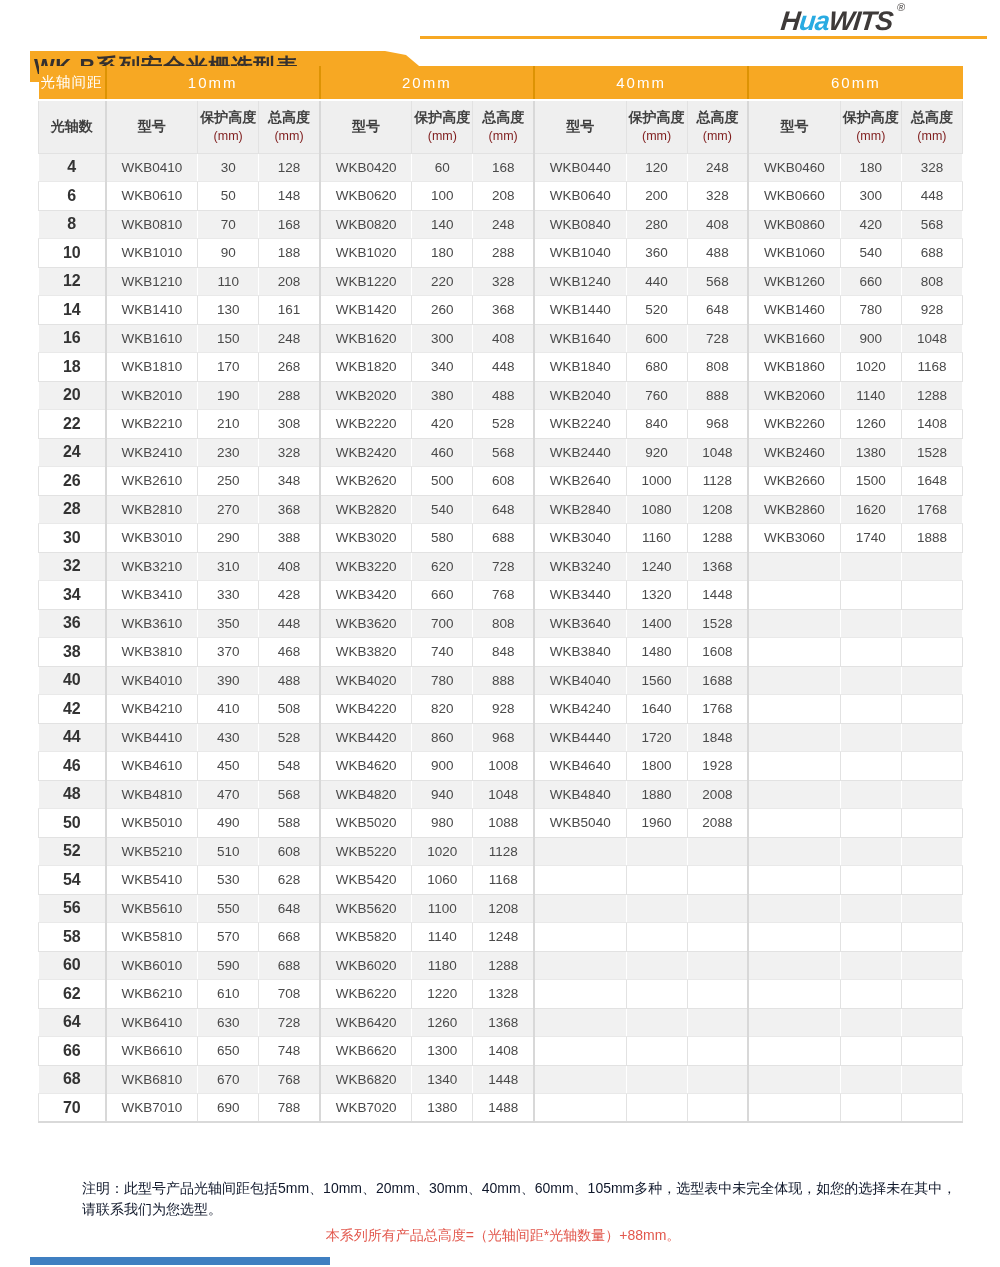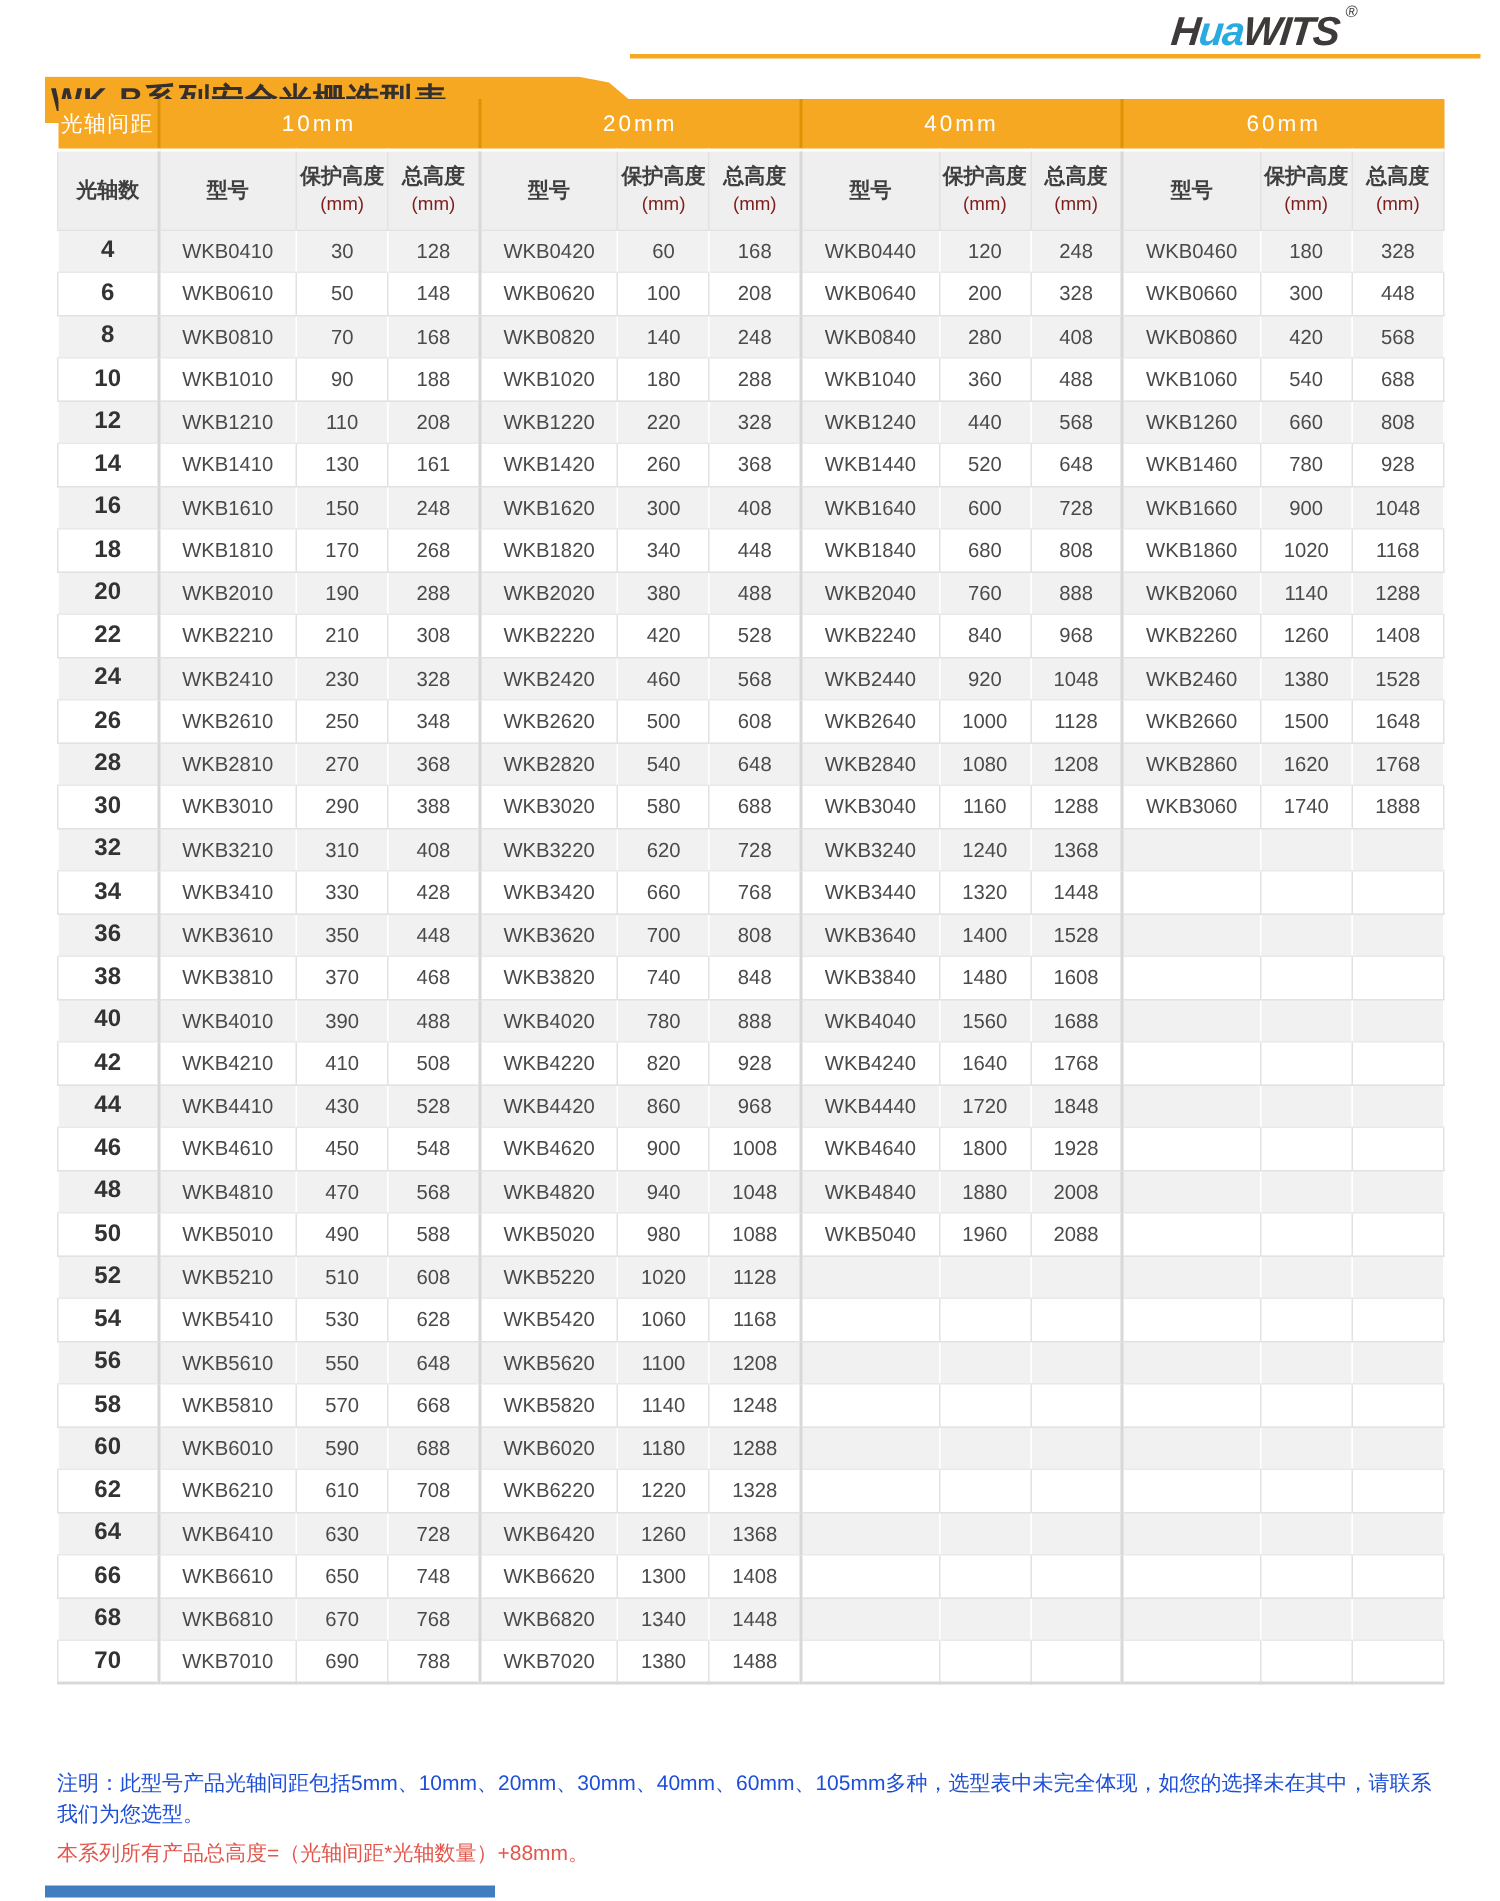--- a/index.html
+++ b/index.html
@@ -56,22 +56,22 @@
     height:28.5px; font-size:13.5px; color:#4a4a4a;
     border:1px solid #e2e2e2; background:#fff;
   }
   tbody tr:nth-child(odd) td { background:#f1f1f1; border-color:#fff; border-top-color:#e9e9e9; border-bottom-color:#e9e9e9; }
   tbody td.axes { font-weight:bold; font-size:16px; color:#333; }
   td.g-start, th.g-start { border-left:2px solid #d8d8d8 !important; }
   tr.h-row th.g-start { border-left:2px solid #dcdcdc; }
   tbody { border-bottom:2px solid #d9d9d9; }
   
   .notes { position:absolute; left:38px; top:1178px; width:930px; }
-  .note1 { color:#1d4ed8; font-size:14px; line-height:1.5; }
-  .note2 { color: var(--note-red, #E2574C); font-size:14px; margin-top:7px; }
+  .note1 { color:#0f172a; font-size:14px; line-height:1.5;margin-left:44px; }
+  .note2 { color: var(--note-red, #E2574C); font-size:14px; margin-top:7px;text-align:center; }
   
   .footer-bar {
     position:absolute; left:30px; bottom:2px; width:300px; height:8px;
     background: var(--footer-blue, #3F7FC1);
   }
 </style>
 </head>
 <body>
 
 <div class="topbar">

